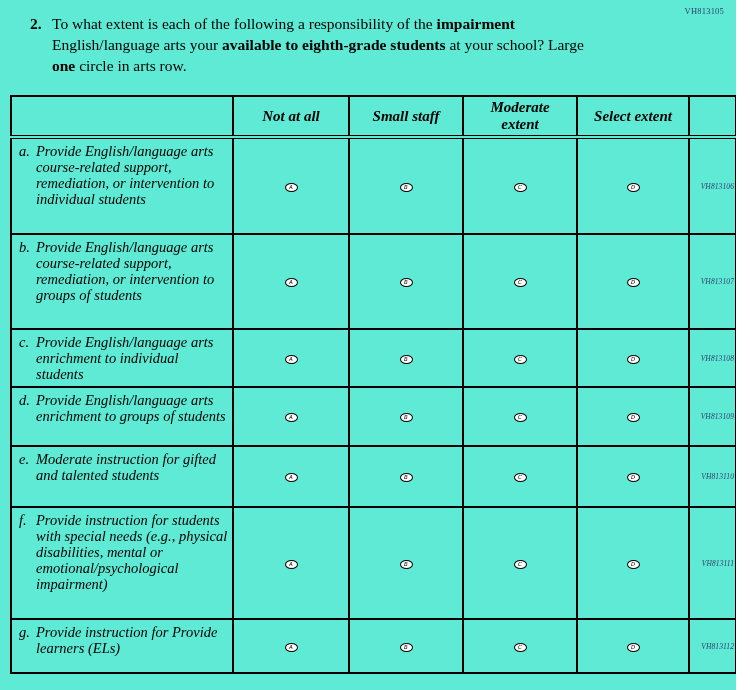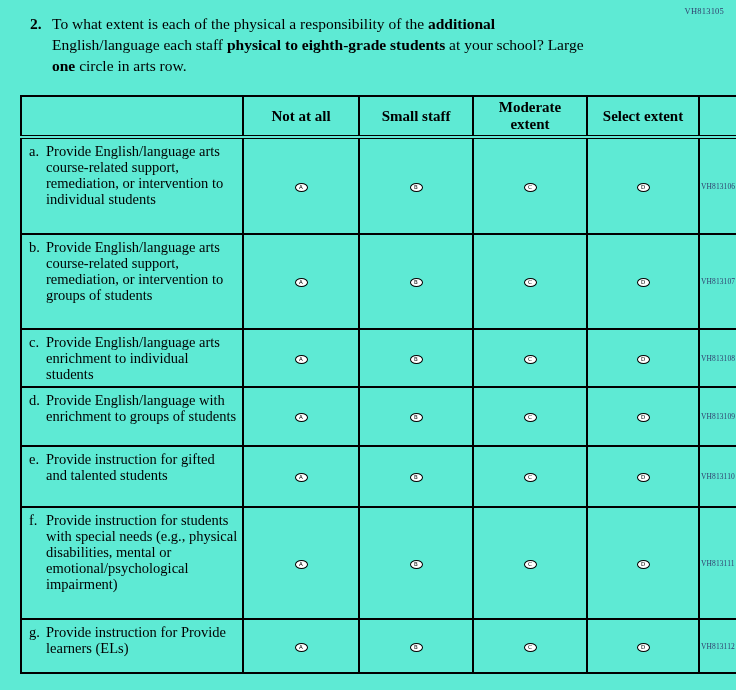--- a/index.html
+++ b/index.html
@@ -28,26 +28,27 @@
   }
   .qnum {
     font-weight: bold;
     width: 22px;
     flex: none;
   }
   .qtext b { font-weight: bold; }
 
   table.grid {
     position: absolute;
-    left: 20px;
+    left: 10px;
     top: 95px;
     width: 725px;
     border-collapse: collapse;
     table-layout: fixed;
     border: 2px solid #22c55e;
+    font-style: italic;
   }
   .grid th, .grid td {
     border: 2px solid #000;
     padding: 0;
   }
   .grid thead th {
     height: 38px;
     font-size: 15px;
     font-weight: bold;
     text-align: center;
@@ -87,40 +88,40 @@
     border-radius: 50%;
     font-family: "DejaVu Sans", sans-serif;
     font-size: 5.5px;
     line-height: 7px;
     text-align: center;
     vertical-align: middle;
     cursor: pointer;
     background: #fff;
   }
   td.code-cell {
-    text-align: left;
+    text-align: right;
     vertical-align: middle;
     font-size: 7.5px;
     letter-spacing: 0.1px;
     color: var(--code-color, #31406e);
     padding: 0 1px;
     overflow: hidden;
     border-radius: 15px;
   }
 </style>
 </head>
 <body>
 
 <div class="page" style="--code-color: #31406e;">
 
   <div class="form-code">VH813105</div>
 
   <div class="question">
     <span class="qnum">2.</span>
-    <div class="qtext" id="qtext"><span>To what extent is each of the physical a responsibility of the </span><b>additional</b><br><span>English/language each staff </span><b>physical to eighth-grade students</b><span> at your school? Large</span><br><b>one</b><span> circle in arts row.</span></div>
+    <div class="qtext" id="qtext"><span>To what extent is each of the following a responsibility of the </span><b>impairment</b><br><span>English/language arts your </span><b>available to eighth-grade students</b><span> at your school? Large</span><br><b>one</b><span> circle in arts row.</span></div>
   </div>
 
   <table class="grid">
     <colgroup>
       <col style="width:222px">
       <col style="width:116px">
       <col style="width:114px">
       <col style="width:114px">
       <col style="width:112px">
       <col style="width:47px">
@@ -172,34 +173,34 @@
           <td class="bubble-cell"><span class="bubble">A</span></td>
           <td class="bubble-cell"><span class="bubble">B</span></td>
           <td class="bubble-cell"><span class="bubble">C</span></td>
           <td class="bubble-cell"><span class="bubble">D</span></td>
           <td class="code-cell">VH813108</td>
         </tr>
         <tr>
           <td class="stmt">
             <div class="stmt-inner">
               <span class="stmt-letter">d.</span>
-              <span class="stmt-text">Provide English/language with enrichment to groups of students</span>
+              <span class="stmt-text">Provide English/language arts enrichment to groups of students</span>
             </div>
           </td>
           <td class="bubble-cell"><span class="bubble">A</span></td>
           <td class="bubble-cell"><span class="bubble">B</span></td>
           <td class="bubble-cell"><span class="bubble">C</span></td>
           <td class="bubble-cell"><span class="bubble">D</span></td>
           <td class="code-cell">VH813109</td>
         </tr>
         <tr>
           <td class="stmt">
             <div class="stmt-inner">
               <span class="stmt-letter">e.</span>
-              <span class="stmt-text">Provide instruction for gifted and talented students</span>
+              <span class="stmt-text">Moderate instruction for gifted and talented students</span>
             </div>
           </td>
           <td class="bubble-cell"><span class="bubble">A</span></td>
           <td class="bubble-cell"><span class="bubble">B</span></td>
           <td class="bubble-cell"><span class="bubble">C</span></td>
           <td class="bubble-cell"><span class="bubble">D</span></td>
           <td class="code-cell">VH813110</td>
         </tr>
         <tr>
           <td class="stmt">

